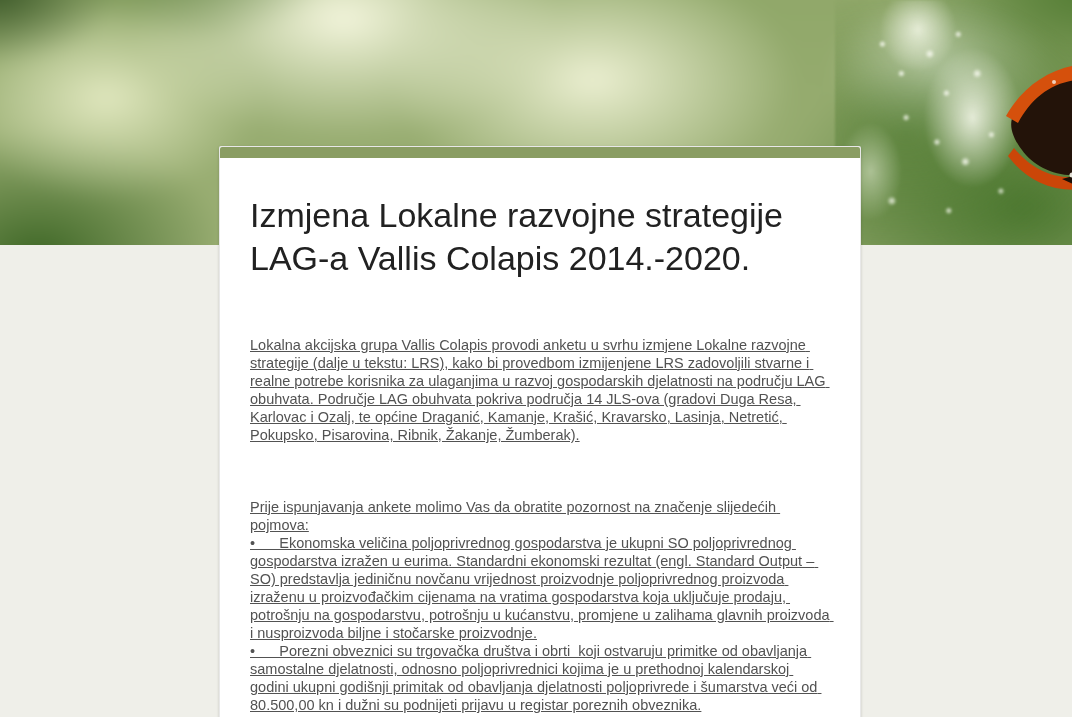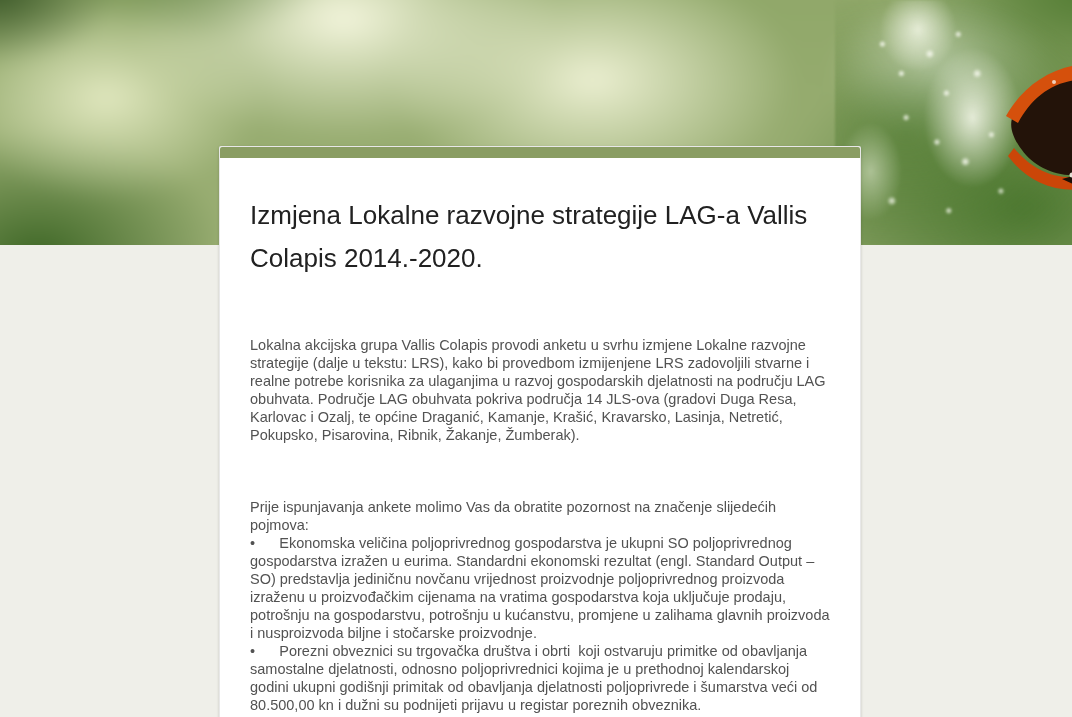--- a/index.html
+++ b/index.html
@@ -73,31 +73,31 @@
     z-index: 2;
   }
   .card-topbar {
     height: 11px;
     background: var(--top-bar-green, #8a9d63);
     border-radius: 2px 2px 0 0;
   }
   .card-body { padding: 36px 30px 40px 30px; }
 
   .title {
-    font-size: 26px; line-height: 43px; font-weight: 400;
+    font-size: 34px; line-height: 43px; font-weight: 400;
     color: var(--title-color, #212121);
     letter-spacing: 0;
   }
   .desc {
     margin-top: 20px;
     font-size: 14.5px; line-height: 18px;
     color: var(--body-text-color, #525252);
     white-space: pre-wrap;
   }
-  .desc p { white-space: pre-wrap; }
+  .desc p { white-space: pre-wrap; text-decoration: underline; }
   .desc p + p { margin-top: 18px; }
 </style>
 </head>
 <body>
 
 <div class="hero">
   <div class="hero-blur"></div>
   <div class="specks"></div>
   <svg class="butterfly" viewBox="0 0 100 140" xmlns="http://www.w3.org/2000/svg">
     <path d="M30,62 C45,38 70,20 100,18 L100,122 C75,127 50,115 38,98 C28,85 24,72 30,62 Z" fill="#231309"></path>

